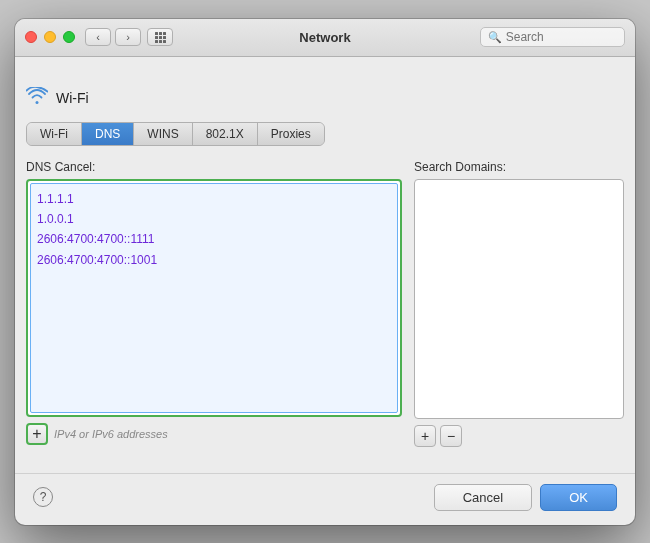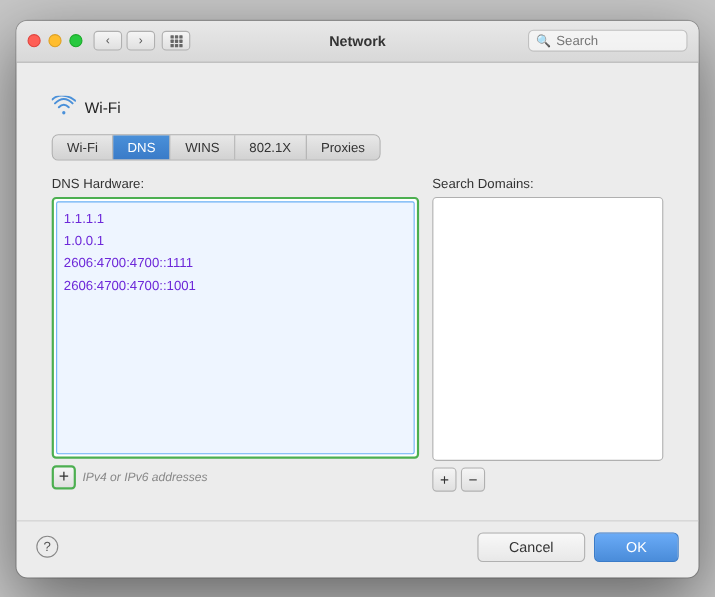--- a/index.html
+++ b/index.html
@@ -129,21 +129,21 @@
       border: none;
       background: transparent;
       font-size: 12px;
       color: #999;
       outline: none;
       width: 100%;
     }
 
     
     .content {
-      padding: 14px 32px 18px;
+      padding: 14px 11px 18px;
       margin-top: 16px;
     }
 
     
     .wifi-row {
       display: flex;
       align-items: center;
       gap: 8px;
       margin-bottom: 12px;
     }
@@ -381,21 +381,21 @@
       <div class="tab">Wi-Fi</div>
       <div class="tab active">DNS</div>
       <div class="tab">WINS</div>
       <div class="tab">802.1X</div>
       <div class="tab">Proxies</div>
     </div>
 
     <div class="panels">
 
       <div class="panel-section">
-        <div class="panel-label">DNS Hardware:</div>
+        <div class="panel-label">DNS Cancel:</div>
         <div class="dns-list-container">
           <div class="dns-list">
             <div class="dns-entry">1.1.1.1</div>
             <div class="dns-entry">1.0.0.1</div>
             <div class="dns-entry">2606:4700:4700::1111</div>
             <div class="dns-entry">2606:4700:4700::1001</div>
           </div>
         </div>
 
         <div class="dns-bottom">

